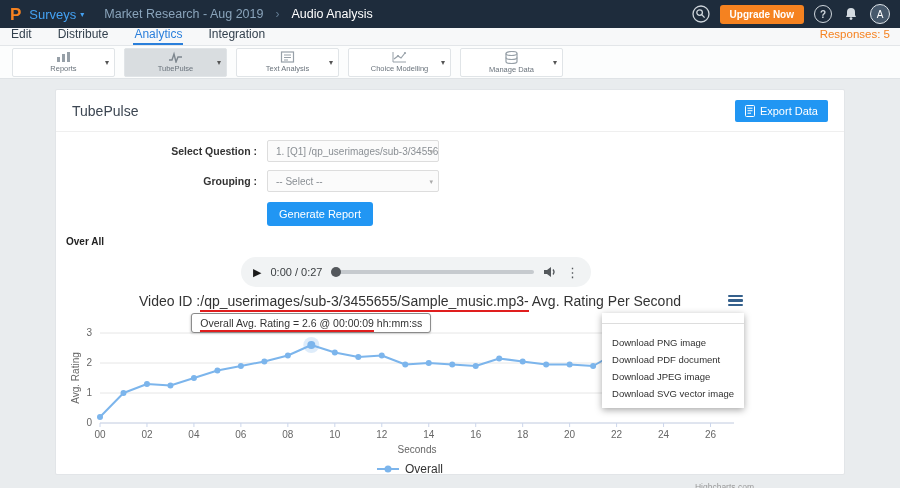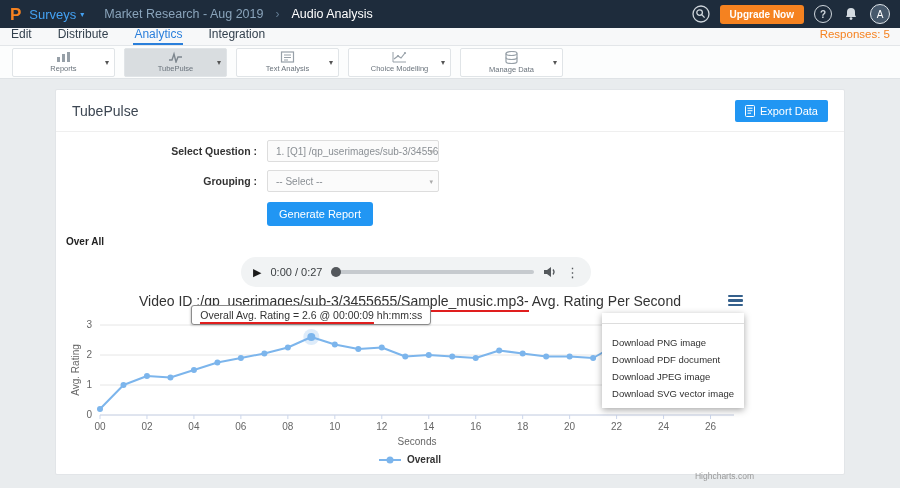--- a/index.html
+++ b/index.html
@@ -56,31 +56,31 @@
   .time { font-size:11px; color:#3c4043; white-space:nowrap; }
   .track { flex:1; height:4px; background:#c6cace; border-radius:2px; position:relative; cursor:pointer; }
   .thumb { position:absolute; left:0; top:-3px; width:10px; height:10px; border-radius:50%; background:#54585c; }
   .kebab { font-size:13px; color:#54585c; cursor:pointer; line-height:1; }
   .vol { cursor:pointer; display:flex; }
 
   
   .chart-block { position:relative; margin:2px 0 0 14px; width:680px; }
   .chart-title { text-align:center; font-size:14px; color:#333; }
   .red-u { border-bottom:2px solid #e01e1e; padding-bottom:1px; }
-  .plot { position:relative; margin-top:8px; }
+  .plot { position:relative; margin-top:16px; }
   #chart-svg { display:block; }
   #chart-svg text { font-family:"Liberation Sans", sans-serif; }
   .hc-tooltip { position:absolute; transform:translateX(-50%); background:#fff; border:1px solid #8a8a8a; border-radius:3px; padding:3px 8px; font-size:10.5px; color:#333; white-space:nowrap; box-shadow:0 1px 2px rgba(0,0,0,.15); z-index:5; }
   .burger { position:absolute; top:0; right:4px; width:18px; height:15px; display:flex; flex-direction:column; justify-content:center; gap:2px; cursor:pointer; }
   .burger span { display:block; width:15px; height:2.5px; background:#35608c; border-radius:1px; }
   .hc-menu { position:absolute; top:20px; right:6px; min-width:112px; background:#fff; box-shadow:0 2px 7px rgba(0,0,0,.35); padding:5px 0 6px; z-index:10; }
   .hc-menu-item { font-size:9.5px; color:#303030; padding:3px 10px; cursor:pointer; white-space:nowrap; }
   .hc-menu hr { border:none; border-top:1px solid #ddd; margin:5px 0 10px; }
   .legend { display:flex; justify-content:center; align-items:center; gap:6px; margin-top:3px; cursor:pointer; }
-  .legend-label { font-size:10px; font-weight:bold; color:#333; }
+  .legend-label { font-size:12px; font-weight:normal; color:#333; }
   .credit { position:absolute; right:-4px; bottom:-16px; font-size:8.5px; color:#999; cursor:pointer; }
 </style>
 </head>
 <body>
 
 <header class="topbar">
   <span class="logo">P</span>
   <span class="surveys">
     <span>Surveys</span>
     <span class="caret">▾</span>

